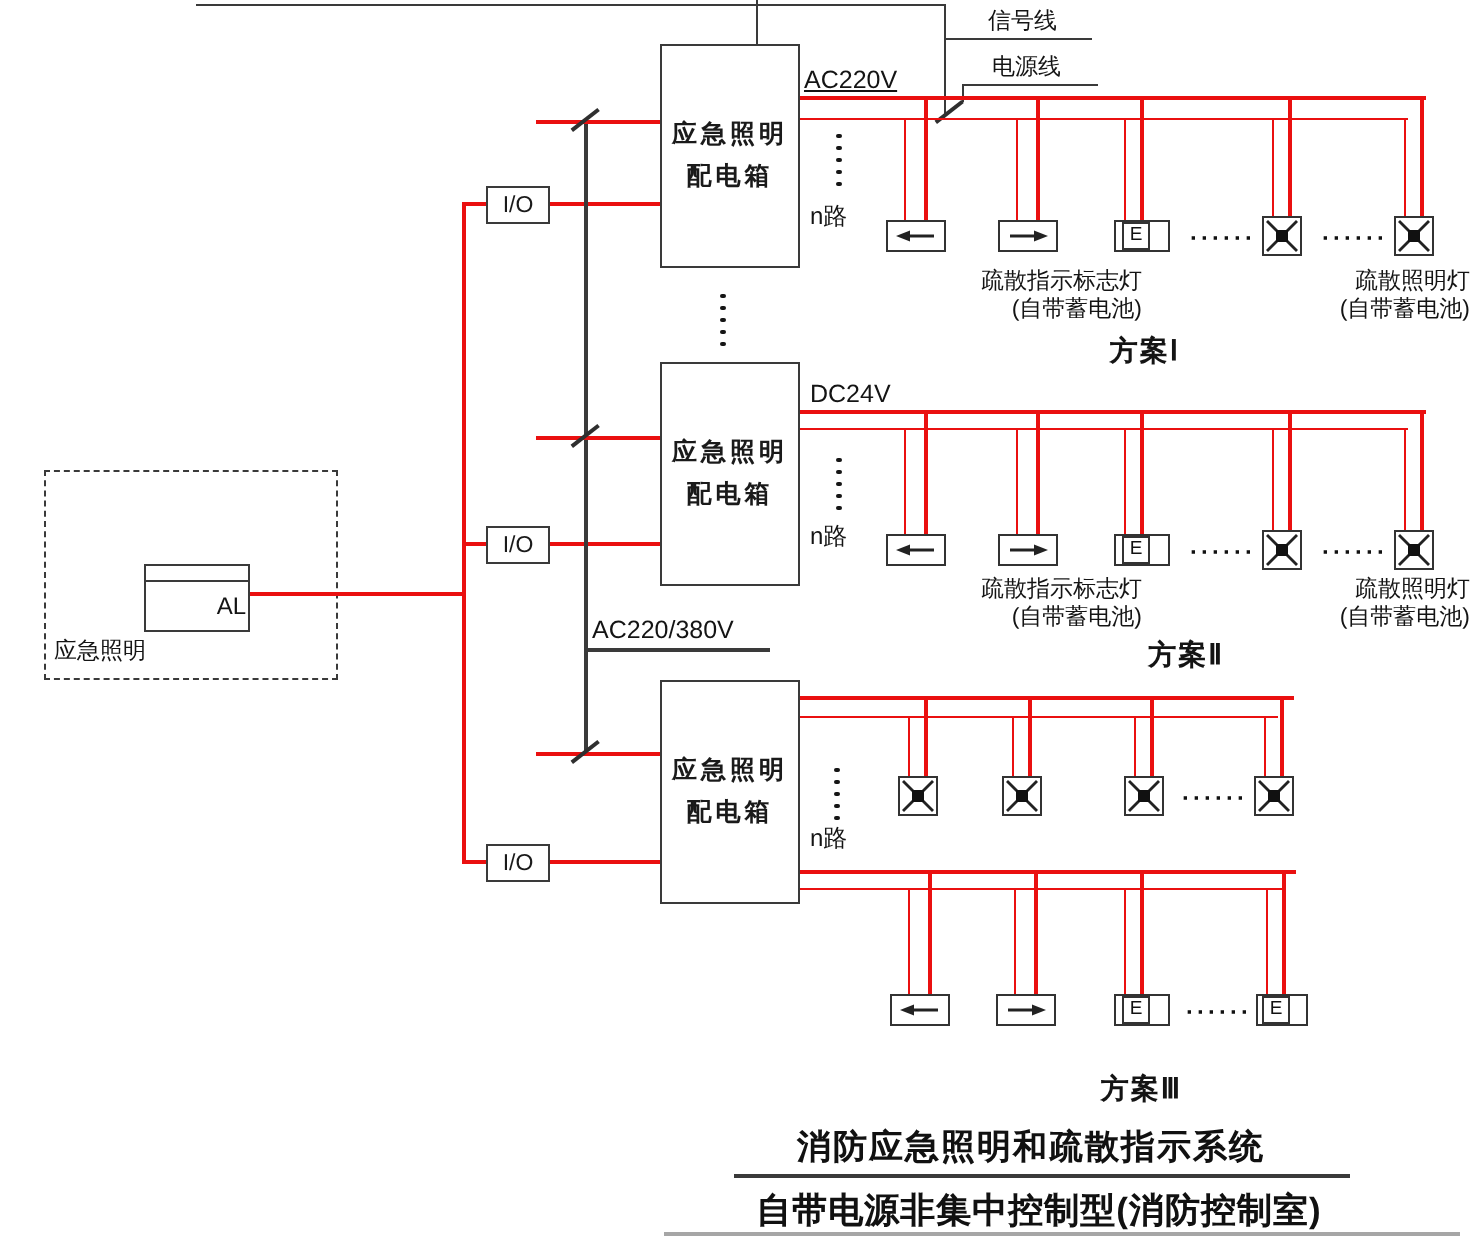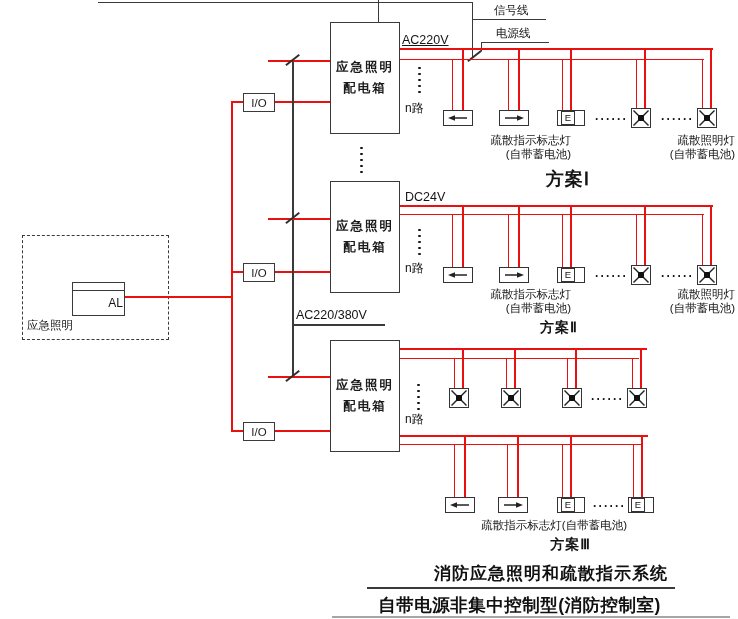--- a/index.html
+++ b/index.html
@@ -24,21 +24,21 @@
   .b{font-weight:bold;}
   
   .lamp{position:absolute;border:1.4px solid #333;background:#fff;box-sizing:border-box;
         display:flex;align-items:center;justify-content:center;}
   .lamp svg{display:block;}
   .ebox{border:1.1px solid #333;font-size:9.5px;line-height:1;padding:1px 3px;transform:translateX(-3px);color:#111;}
   
   .hdots{position:absolute;font-size:12px;font-weight:bold;letter-spacing:1.5px;color:#111;line-height:1;}
   .vdots{position:absolute;display:flex;flex-direction:column;align-items:center;}
   .vdots i{display:block;width:2.6px;height:2.6px;background:#151515;border-radius:50%;margin:1.7px 0;}
-  .footer1{position:absolute;font-size:17px;font-weight:bold;letter-spacing:1px;text-align:right;color:#111;}
+  .footer1{position:absolute;font-size:17px;font-weight:bold;letter-spacing:1px;text-align:center;color:#111;}
   .footer2{position:absolute;font-size:17.5px;font-weight:bold;letter-spacing:0.5px;text-align:center;color:#111;}
 </style>
 </head>
 <body>
 
 <div id="stage">
 
   <div class="ln" style="left:98px;top:2px;width:374px;height:1.2px;"></div>
   <div class="ln" style="left:378px;top:0;width:1.2px;height:22px;"></div>
   <div class="ln" style="left:472px;top:2px;width:1.2px;height:56px;"></div>
@@ -154,21 +154,21 @@
     <svg width="16" height="16" viewBox="0 0 16 16">
         <line x1="0.5" y1="0.5" x2="15.5" y2="15.5" stroke="#222" stroke-width="1.4"></line>
         <line x1="15.5" y1="0.5" x2="0.5" y2="15.5" stroke="#222" stroke-width="1.4"></line>
         <rect x="5" y="5" width="6" height="6" fill="#111"></rect>
       </svg>
   </div>
   <div class="lbl ctr" style="left:451px;top:133px;width:120px;">疏散指示标志灯</div>
   <div class="lbl ctr" style="left:451px;top:147px;width:120px;">(自带蓄电池)</div>
   <div class="lbl ctr" style="left:615px;top:133px;width:120px;">疏散照明灯</div>
   <div class="lbl ctr" style="left:615px;top:147px;width:120px;">(自带蓄电池)</div>
-  <div class="lbl ctr b" style="left:490px;top:167px;width:100px;font-size:18px;letter-spacing:1px;">方案Ⅰ</div>
+  <div class="lbl ctr b" style="left:490px;top:167px;width:100px;font-size:14px;letter-spacing:1px;">方案Ⅰ</div>
 
   <div class="wh" style="left:400px;top:205px;width:313px;"></div>
   <div class="wh thin" style="left:400px;top:214px;width:304px;"></div>
   <div class="lbl" style="left:405px;top:190px;font-size:12.5px;">DC24V</div>
   <div class="vdots" style="left:418px;top:227px;">
       <i></i>
       <i></i>
       <i></i>
       <i></i>
       <i></i>
@@ -213,21 +213,21 @@
     <svg width="16" height="16" viewBox="0 0 16 16">
         <line x1="0.5" y1="0.5" x2="15.5" y2="15.5" stroke="#222" stroke-width="1.4"></line>
         <line x1="15.5" y1="0.5" x2="0.5" y2="15.5" stroke="#222" stroke-width="1.4"></line>
         <rect x="5" y="5" width="6" height="6" fill="#111"></rect>
       </svg>
   </div>
   <div class="lbl ctr" style="left:451px;top:287px;width:120px;">疏散指示标志灯</div>
   <div class="lbl ctr" style="left:451px;top:301px;width:120px;">(自带蓄电池)</div>
   <div class="lbl ctr" style="left:615px;top:287px;width:120px;">疏散照明灯</div>
   <div class="lbl ctr" style="left:615px;top:301px;width:120px;">(自带蓄电池)</div>
-  <div class="lbl ctr b" style="left:478px;top:319px;width:100px;font-size:14px;letter-spacing:1px;">方案Ⅱ</div>
+  <div class="lbl ctr b" style="left:512px;top:319px;width:100px;font-size:14px;letter-spacing:1px;">方案Ⅱ</div>
 
   <div class="wh" style="left:400px;top:348px;width:247px;"></div>
   <div class="wh thin" style="left:400px;top:358px;width:239px;"></div>
   <div class="vdots" style="left:417px;top:382px;">
       <i></i>
       <i></i>
       <i></i>
       <i></i>
       <i></i>
     </div>
@@ -293,21 +293,20 @@
   <div class="wv" style="left:570px;top:436px;height:61px;"></div>
   <div class="lamp" style="left:557px;top:497px;width:28px;height:16px;">
     <span class="ebox">E</span>
   </div>
   <div class="hdots" style="left:593px;top:500px;">······</div>
   <div class="wv thin" style="left:633px;top:445px;height:52px;"></div>
   <div class="wv" style="left:641px;top:436px;height:61px;"></div>
   <div class="lamp" style="left:628px;top:497px;width:26px;height:16px;">
     <span class="ebox">E</span>
   </div>
-  <div class="lbl ctr" style="left:452px;top:518px;width:175px;">疏散指示标志灯(自带蓄电池)</div>
   <div class="lbl ctr b" style="left:491px;top:536px;width:100px;font-size:14px;letter-spacing:1px;">方案Ⅲ</div>
 
   <div class="footer1" style="left:363px;top:562px;width:305px;">消防应急照明和疏散指示系统</div>
   <div class="ln" style="left:367px;top:587px;width:308px;height:2px;"></div>
   <div class="footer2" style="left:357px;top:593px;width:325px;">自带电源非集中控制型(消防控制室)</div>
   <div class="ln" style="left:332px;top:616px;width:398px;height:2px;opacity:0.45;"></div>
 
 </div>
 
 </body></html>

